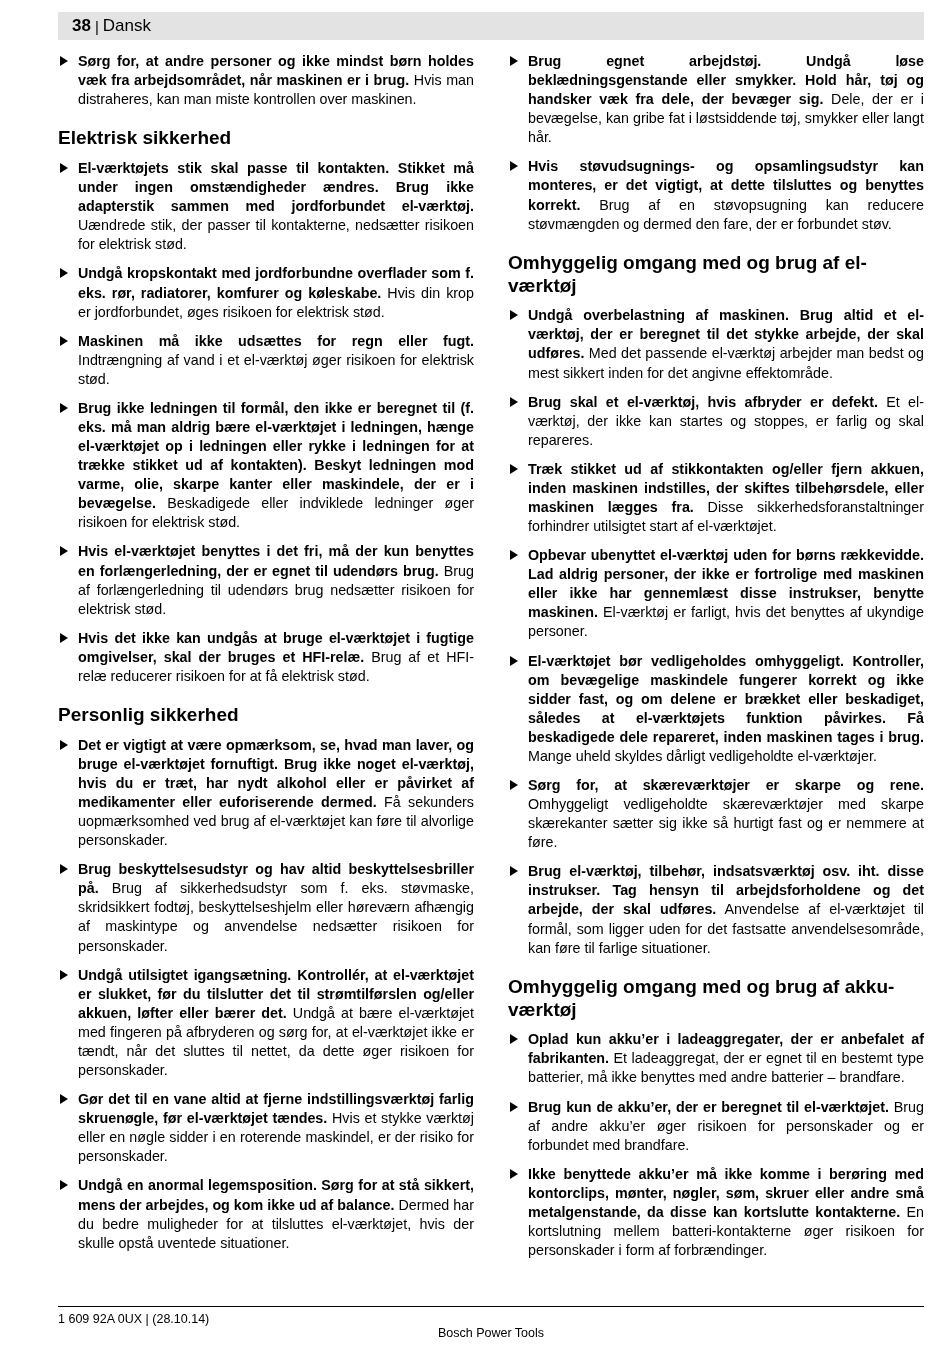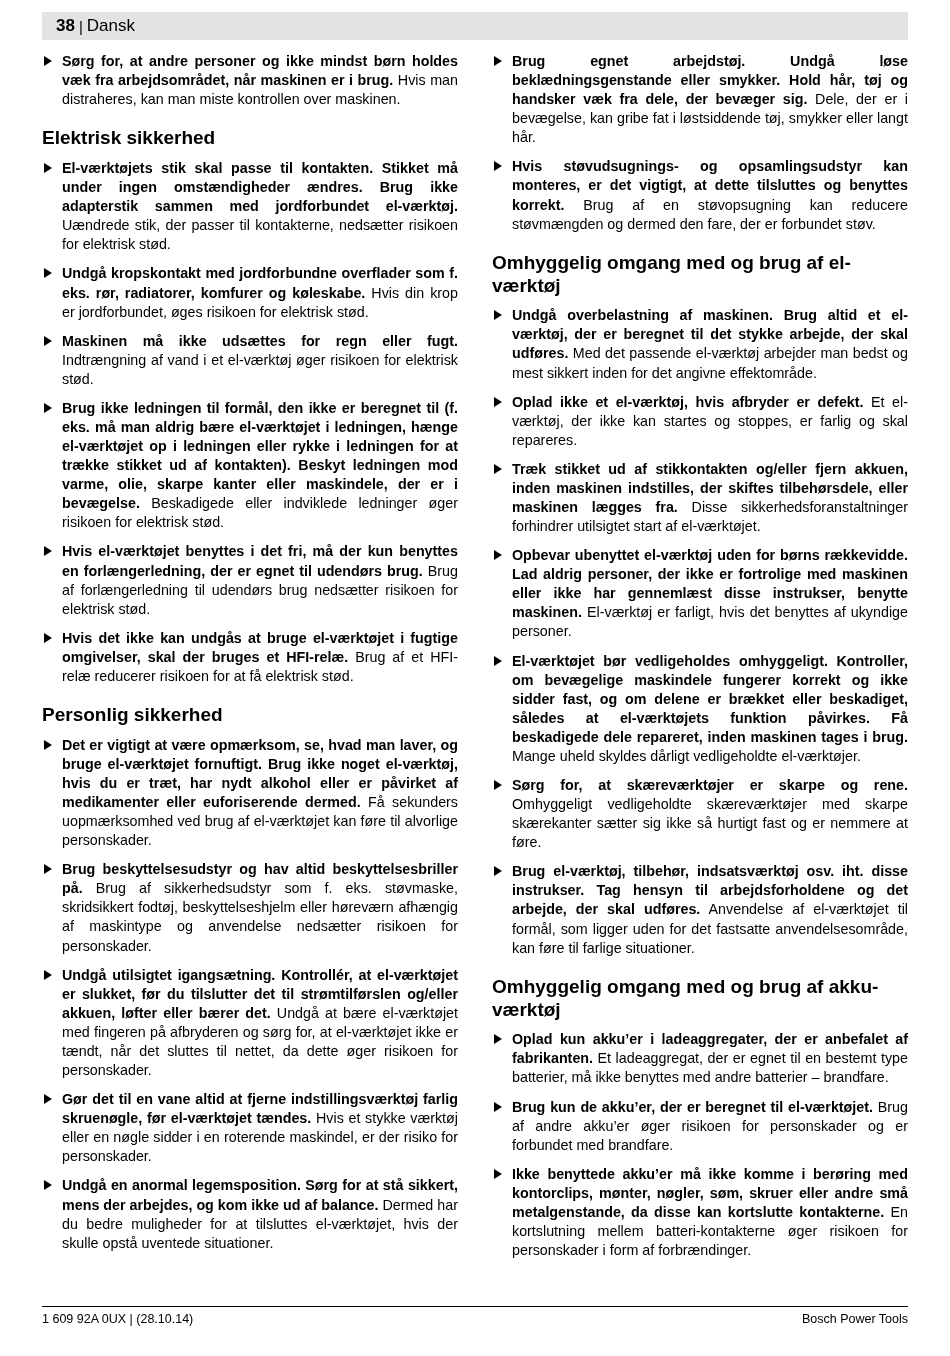--- a/index.html
+++ b/index.html
@@ -13,20 +13,21 @@
     font-family: "Liberation Sans", sans-serif;
     color: #000000;
     -webkit-font-smoothing: antialiased;
   }
   .page {
     position: relative;
     width: 860px;
     height: 1356px;
     box-sizing: border-box;
     padding: 0;
+    margin-left: 16px;
   }
   
   .header {
     position: absolute;
     left: 42px;
     top: 12px;
     width: 866px;
     height: 28px;
     background: #e3e3e3;
     display: flex;
@@ -90,20 +91,21 @@
   .footer {
     position: absolute;
     left: 42px;
     top: 1306px;
     width: 866px;
     border-top: 1px solid #000;
     padding-top: 5px;
     display: flex;
     justify-content: space-between;
     font-size: 12.5px;
+    flex-direction: column;
   }
   .footer .right {
     font-weight: normal;
     text-align: center;
   }
 </style>
 </head>
 <body>
 
 <div class="page">
@@ -187,21 +189,21 @@
       </div>
 
       <h2 class="sec">Omhyggelig omgang med og brug af el-værktøj</h2>
 
       <div class="bullet">
         <span class="tri"></span>
         <b>Undgå overbelastning af maskinen. Brug altid et el-værktøj, der er beregnet til det stykke arbejde, der skal udføres.</b><span> Med det passende el-værktøj arbejder man bedst og mest sikkert inden for det angivne effektområde.</span>
       </div>
       <div class="bullet">
         <span class="tri"></span>
-        <b>Oplad ikke et el-værktøj, hvis afbryder er defekt.</b><span> Et el-værktøj, der ikke kan startes og stoppes, er farlig og skal repareres.</span>
+        <b>Brug skal et el-værktøj, hvis afbryder er defekt.</b><span> Et el-værktøj, der ikke kan startes og stoppes, er farlig og skal repareres.</span>
       </div>
       <div class="bullet">
         <span class="tri"></span>
         <b>Træk stikket ud af stikkontakten og/eller fjern akkuen, inden maskinen indstilles, der skiftes tilbehørsdele, eller maskinen lægges fra.</b><span> Disse sikkerhedsforanstaltninger forhindrer utilsigtet start af el-værktøjet.</span>
       </div>
       <div class="bullet">
         <span class="tri"></span>
         <b>Opbevar ubenyttet el-værktøj uden for børns rækkevidde. Lad aldrig personer, der ikke er fortrolige med maskinen eller ikke har gennemlæst disse instrukser, benytte maskinen.</b><span> El-værktøj er farligt, hvis det benyttes af ukyndige personer.</span>
       </div>
       <div class="bullet">

